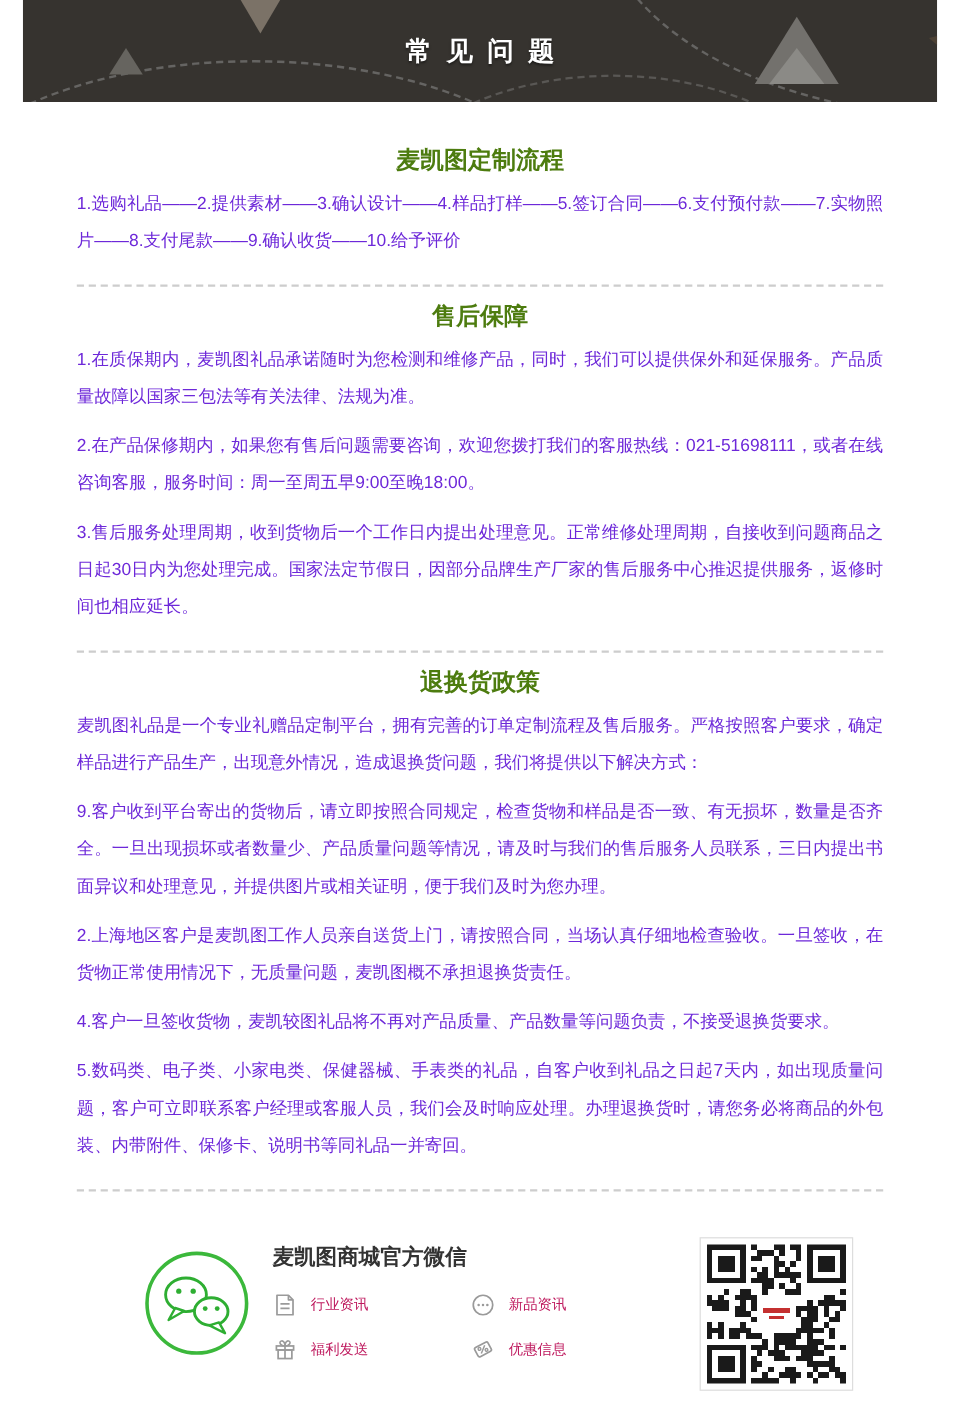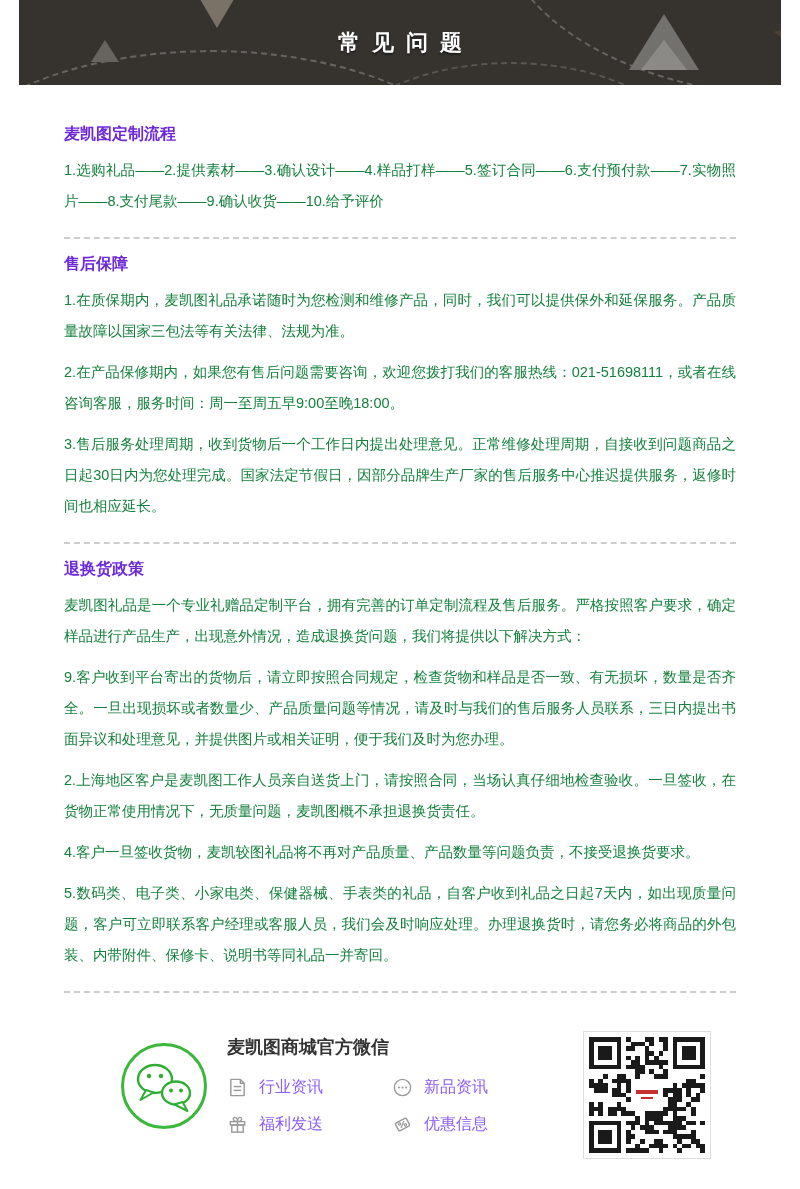--- a/index.html
+++ b/index.html
@@ -17,31 +17,31 @@
   .arc3{left:300px;top:62px;width:380px;height:220px;opacity:.4;}
   .tri{position:absolute;width:0;height:0;}
   .tri-tl{left:178px;top:-6px;border-left:20px solid transparent;border-right:20px solid transparent;border-top:34px solid #7b7267;}
   .tri-sm{left:72px;top:40px;border-left:14px solid transparent;border-right:14px solid transparent;border-bottom:22px solid #66645f;}
   .tri-big{left:610px;top:14px;border-left:35px solid transparent;border-right:35px solid transparent;border-bottom:56px solid #73716d;}
   .tri-big2{left:622px;top:40px;border-left:23px solid transparent;border-right:23px solid transparent;border-bottom:30px solid #8b8a86;}
   .tri-r{left:758px;top:26px;border-left:22px solid transparent;border-right:22px solid transparent;border-top:30px solid #4c4134;transform:rotate(-14deg);}
 
   
   .content{padding:24px 45px 0 45px;}
-  .sec-heading{font-size:16px;color:#6d28d9;font-weight:bold;margin:14px 0 0;line-height:22px;}
-  .body-p{font-size:14.5px;color:#15803d;line-height:31px;margin:10px 0 0;text-align:justify;}
+  .sec-heading{font-size:20px;color:#4d7c0f;font-weight:bold;margin:14px 0 0;line-height:22px;text-align:center;}
+  .body-p{font-size:14.5px;color:#6d28d9;line-height:31px;margin:10px 0 0;text-align:justify;}
   .divider{border:none;border-top:2px dashed #cdcdcd;margin:20px 0 14px;}
 
   
   .footer{display:flex;align-items:flex-start;padding:22px 70px 0 100px;}
   .wx-icon{width:90px;height:90px;margin-top:12px;flex:none;}
   .wx-col{margin-left:18px;flex:1;min-width:0;}
   .wx-title{font-size:18px;font-weight:bold;color:#333;margin:6px 0 18px;}
   .wx-grid{display:grid;grid-template-columns:165px 165px;row-gap:16px;}
-  .wx-item{display:flex;align-items:flex-end;color:#8b5cf6;font-size:16px;}
+  .wx-item{display:flex;align-items:center;color:#be185d;font-size:12px;}
   .wx-item svg{margin-right:11px;flex:none;}
   .qr-box{width:116px;height:116px;border:1px solid #ddd;padding:5px;background:#fff;flex:none;margin-top:2px;}
 </style>
 </head>
 <body>
 
 <div class="page">
 
   <div class="banner">
     <div class="arc arc1"></div>

